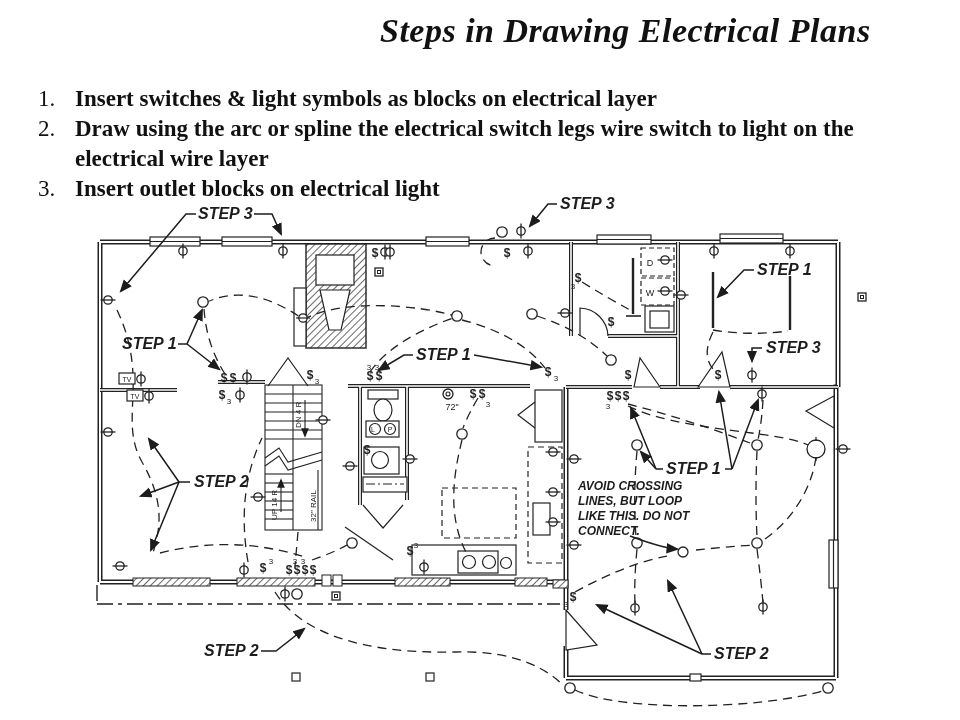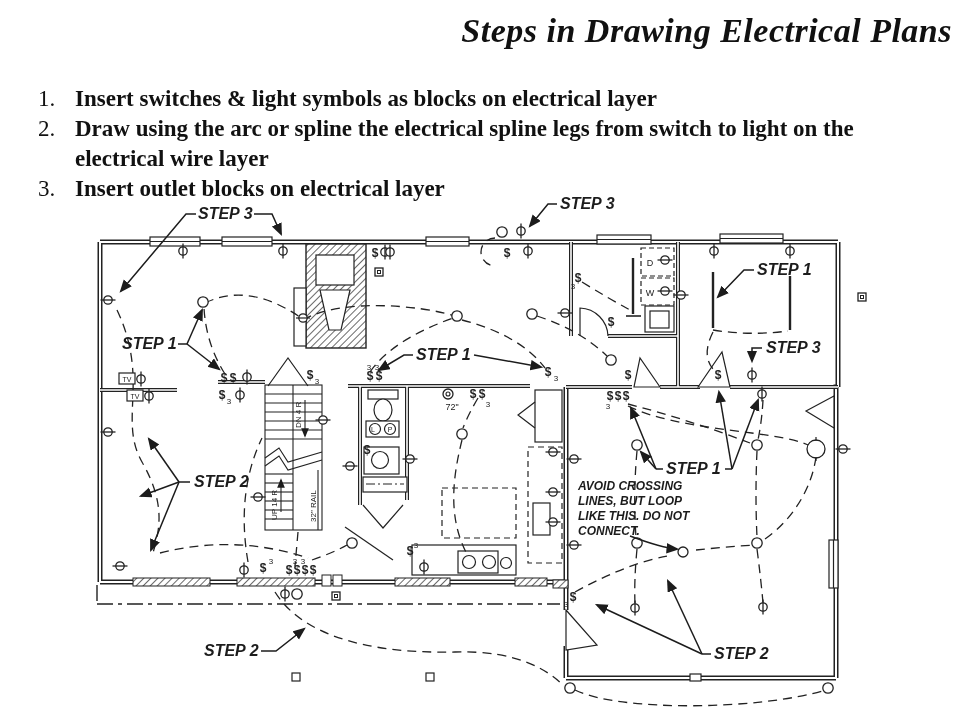--- a/index.html
+++ b/index.html
@@ -1,18 +1,18 @@
 <!DOCTYPE html>
 <html><head>
 <meta charset="utf-8">
 <style>
   html,body{margin:0;padding:0;}
   body{width:960px;height:720px;position:relative;background:#fff;overflow:hidden;
        font-family:"Liberation Serif",serif;color:#111;}
-  .title{position:absolute;left:380px;top:12px;width:572px;text-align:right;
+  .title{position:absolute;left:380px;top:12px;width:572px;text-align:left;
          font-size:34px;font-style:italic;font-weight:600;letter-spacing:.5px;}
   .bullets{position:absolute;left:38px;top:84px;width:880px;font-size:23px;line-height:30px;}
   .bullet{display:flex;}
   .bullet .num{width:37px;flex:0 0 37px;}
   .bullet .txt{flex:1;font-weight:bold;}
   svg{position:absolute;left:0;top:0;}
   .lbl{font-family:"Liberation Sans",sans-serif;font-style:italic;font-weight:700;
        font-size:16px;fill:#1c1c1c;}
   .note{font-family:"Liberation Sans",sans-serif;font-style:italic;font-weight:700;
         font-size:12px;fill:#1c1c1c;}
@@ -27,25 +27,25 @@
 
 <div class="title">Steps in Drawing Electrical Plans</div>
 
 <div class="bullets">
   <div class="bullet">
     <span class="num">1.</span>
     <span class="txt">Insert switches &amp; light symbols as blocks on electrical layer</span>
   </div>
   <div class="bullet">
     <span class="num">2.</span>
-    <span class="txt">Draw using the arc or spline the electrical spline legs from switch to light on the electrical wire layer</span>
+    <span class="txt">Draw using the arc or spline the electrical switch legs wire switch to light on the electrical wire layer</span>
   </div>
   <div class="bullet">
     <span class="num">3.</span>
-    <span class="txt">Insert outlet blocks on electrical layer</span>
+    <span class="txt">Insert outlet blocks on electrical light</span>
   </div>
 </div>
 
 <svg width="960" height="720" viewBox="0 0 960 720">
   <defs>
     <marker id="ah" markerWidth="9" markerHeight="8" refX="7" refY="3.5" orient="auto">
       <path d="M0,0 L8.5,3.5 L0,7 Z" fill="#1c1c1c"></path>
     </marker>
     <pattern id="hatch" width="5" height="5" patternTransform="rotate(45)" patternUnits="userSpaceOnUse">
       <rect width="5" height="5" fill="#fff"></rect>

